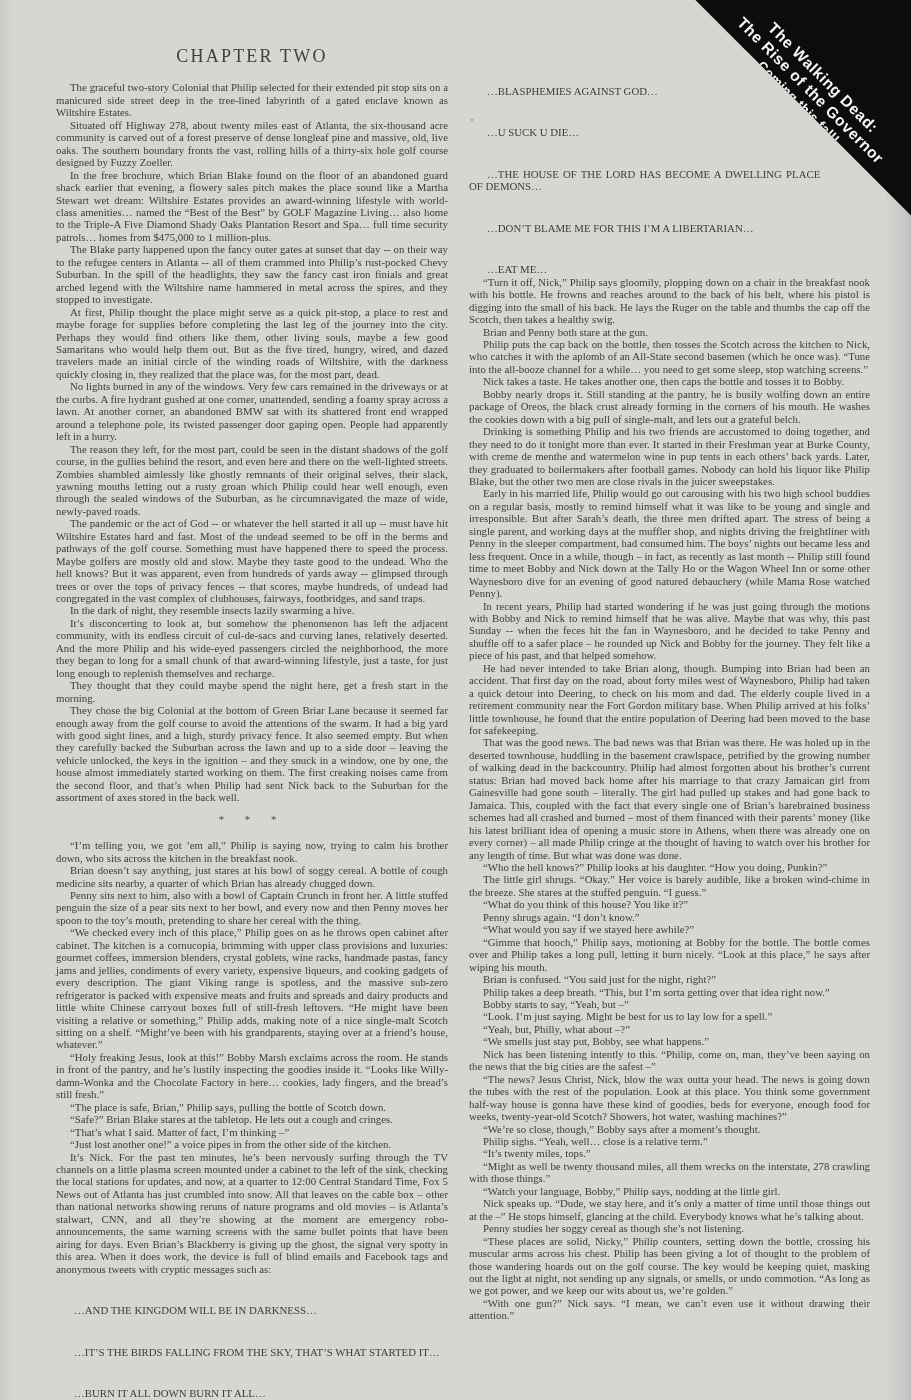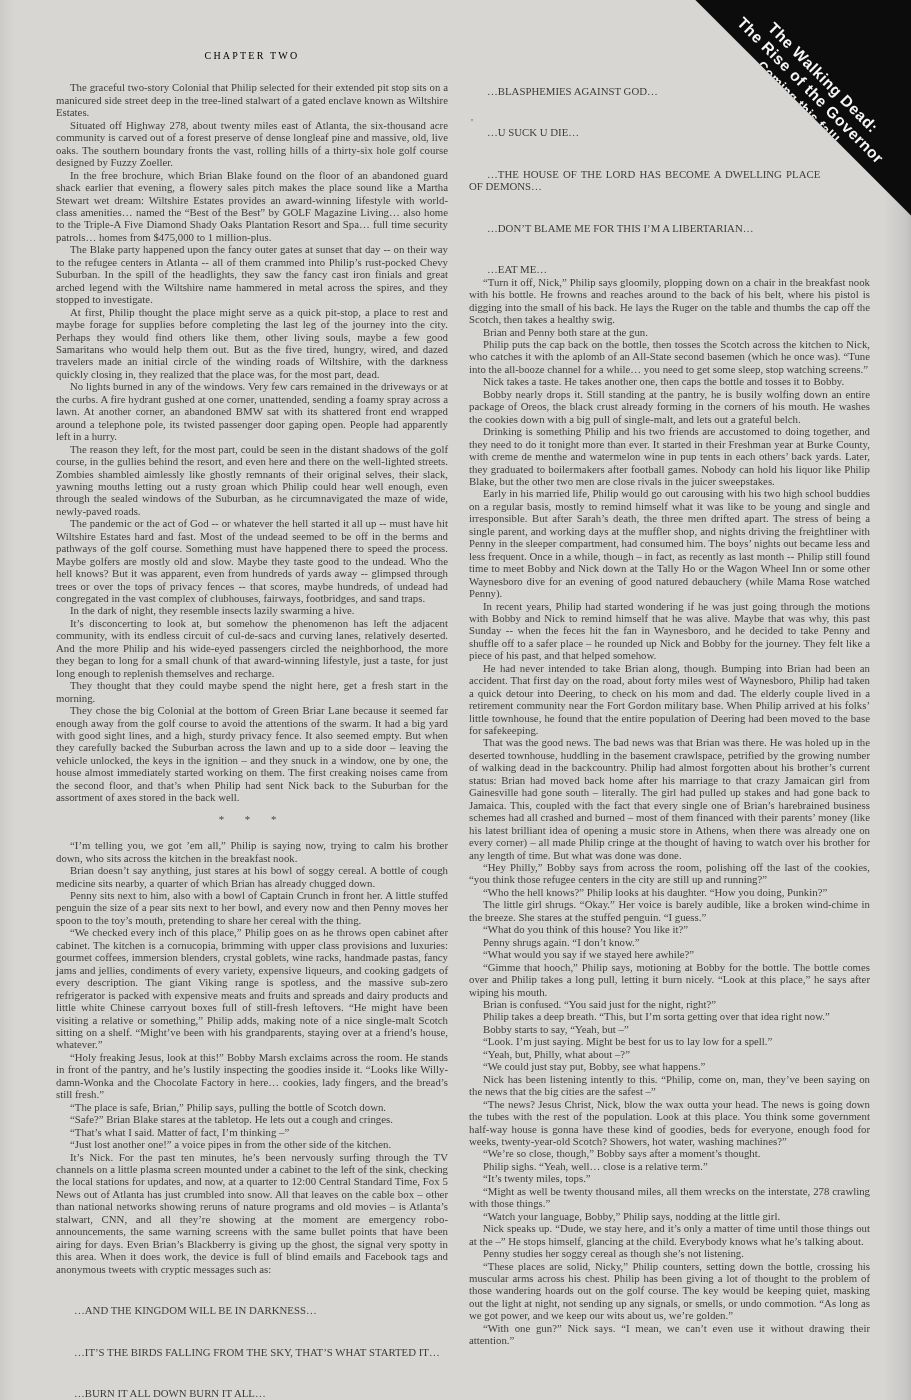--- a/index.html
+++ b/index.html
@@ -8,22 +8,22 @@
     background:linear-gradient(90deg,#cccbc8 0,#d7d6d3 14px,#d7d6d3 884px,#c8c7c5 906px,#bdbcba 911px);
     font-family:"Liberation Serif", serif;
   }
   .col {
     position:absolute; text-align:justify;
     font-size:10.8px; line-height:12.45px; color:#3e3c3a;
   }
   #col-left  { left:56px;  top:50px; width:392px; }
   #col-right { left:469px; top:56px; width:401px; }
   .chapter-heading {
-    text-align:center; font-size:10px; letter-spacing:2.2px;
-    color:#000000; margin:0 0 19px 0; font-weight:400;
+    text-align:center; font-size:18px; letter-spacing:2.2px;
+    color:#404040; margin:0 0 19px 0; font-weight:400;
   }
   .para { margin:0; text-indent:14px; }
   .para.caps { text-indent:18px;margin-top:29px; }
   .para.separator {
     text-align:center; text-indent:0; letter-spacing:9px;
     margin:9px 0 14px 0; color:#45433f;
   }
   .corner-float {
     float:right; width:120px; height:176px;
     shape-outside:polygon(0 0, 100% 0, 100% 100%);
@@ -42,21 +42,21 @@
   .banner-line-main { font-size:15.5px; line-height:18px; letter-spacing:0.6px; }
   .banner-line-sub  { font-size:13px;  line-height:16px; letter-spacing:0.5px; }
   .artifact { position:absolute; left:471px; top:116px; font-size:11px; color:#5a5855; }
 </style>
 </head>
 <body>
 
 <div class="col" id="col-left">
   <div class="chapter-heading">CHAPTER TWO</div>
   <div>
-      <p class="para normal">The graceful two-story Colonial that Philip selected for their extended pit stop sits on a manicured side street deep in the tree-lined stalwart of a gated enclave known as Wiltshire Estates.</p>
+      <p class="para normal">The graceful two-story Colonial that Philip selected for their extended pit stop sits on a manicured side street deep in the tree-lined labyrinth of a gated enclave known as Wiltshire Estates.</p>
       <p class="para normal">Situated off Highway 278, about twenty miles east of Atlanta, the six-thousand acre community is carved out of a forest preserve of dense longleaf pine and massive, old, live oaks. The southern boundary fronts the vast, rolling hills of a thirty-six hole golf course designed by Fuzzy Zoeller.</p>
       <p class="para normal">In the free brochure, which Brian Blake found on the floor of an abandoned guard shack earlier that evening, a flowery sales pitch makes the place sound like a Martha Stewart wet dream: Wiltshire Estates provides an award-winning lifestyle with world-class amenities… named the “Best of the Best” by GOLF Magazine Living… also home to the Triple-A Five Diamond Shady Oaks Plantation Resort and Spa… full time security patrols… homes from $475,000 to 1 million-plus.</p>
       <p class="para normal">The Blake party happened upon the fancy outer gates at sunset that day -- on their way to the refugee centers in Atlanta -- all of them crammed into Philip’s rust-pocked Chevy Suburban. In the spill of the headlights, they saw the fancy cast iron finials and great arched legend with the Wiltshire name hammered in metal across the spires, and they stopped to investigate.</p>
       <p class="para normal">At first, Philip thought the place might serve as a quick pit-stop, a place to rest and maybe forage for supplies before completing the last leg of the journey into the city. Perhaps they would find others like them, other living souls, maybe a few good Samaritans who would help them out. But as the five tired, hungry, wired, and dazed travelers made an initial circle of the winding roads of Wiltshire, with the darkness quickly closing in, they realized that the place was, for the most part, dead.</p>
       <p class="para normal">No lights burned in any of the windows. Very few cars remained in the driveways or at the curbs. A fire hydrant gushed at one corner, unattended, sending a foamy spray across a lawn. At another corner, an abandoned BMW sat with its shattered front end wrapped around a telephone pole, its twisted passenger door gaping open. People had apparently left in a hurry.</p>
       <p class="para normal">The reason they left, for the most part, could be seen in the distant shadows of the golf course, in the gullies behind the resort, and even here and there on the well-lighted streets. Zombies shambled aimlessly like ghostly remnants of their original selves, their slack, yawning mouths letting out a rusty groan which Philip could hear well enough, even through the sealed windows of the Suburban, as he circumnavigated the maze of wide, newly-paved roads.</p>
       <p class="para normal">The pandemic or the act of God -- or whatever the hell started it all up -- must have hit Wiltshire Estates hard and fast. Most of the undead seemed to be off in the berms and pathways of the golf course. Something must have happened there to speed the process. Maybe golfers are mostly old and slow. Maybe they taste good to the undead. Who the hell knows? But it was apparent, even from hundreds of yards away -- glimpsed through trees or over the tops of privacy fences -- that scores, maybe hundreds, of undead had congregated in the vast complex of clubhouses, fairways, footbridges, and sand traps.</p>
       <p class="para normal">In the dark of night, they resemble insects lazily swarming a hive.</p>
       <p class="para normal">It’s disconcerting to look at, but somehow the phenomenon has left the adjacent community, with its endless circuit of cul-de-sacs and curving lanes, relatively deserted. And the more Philip and his wide-eyed passengers circled the neighborhood, the more they began to long for a small chunk of that award-winning lifestyle, just a taste, for just long enough to replenish themselves and recharge.</p>
       <p class="para normal">They thought that they could maybe spend the night here, get a fresh start in the morning.</p>
@@ -88,33 +88,32 @@
     <p class="para normal">“Turn it off, Nick,” Philip says gloomily, plopping down on a chair in the breakfast nook with his bottle. He frowns and reaches around to the back of his belt, where his pistol is digging into the small of his back. He lays the Ruger on the table and thumbs the cap off the Scotch, then takes a healthy swig.</p>
     <p class="para normal">Brian and Penny both stare at the gun.</p>
     <p class="para normal">Philip puts the cap back on the bottle, then tosses the Scotch across the kitchen to Nick, who catches it with the aplomb of an All-State second basemen (which he once was). “Tune into the all-booze channel for a while… you need to get some sleep, stop watching screens.”</p>
     <p class="para normal">Nick takes a taste. He takes another one, then caps the bottle and tosses it to Bobby.</p>
     <p class="para normal">Bobby nearly drops it. Still standing at the pantry, he is busily wolfing down an entire package of Oreos, the black crust already forming in the corners of his mouth. He washes the cookies down with a big pull of single-malt, and lets out a grateful belch.</p>
     <p class="para normal">Drinking is something Philip and his two friends are accustomed to doing together, and they need to do it tonight more than ever. It started in their Freshman year at Burke County, with creme de menthe and watermelon wine in pup tents in each others’ back yards. Later, they graduated to boilermakers after football games. Nobody can hold his liquor like Philip Blake, but the other two men are close rivals in the juicer sweepstakes.</p>
     <p class="para normal">Early in his married life, Philip would go out carousing with his two high school buddies on a regular basis, mostly to remind himself what it was like to be young and single and irresponsible. But after Sarah’s death, the three men drifted apart. The stress of being a single parent, and working days at the muffler shop, and nights driving the freightliner with Penny in the sleeper compartment, had consumed him. The boys’ nights out became less and less frequent. Once in a while, though – in fact, as recently as last month -- Philip still found time to meet Bobby and Nick down at the Tally Ho or the Wagon Wheel Inn or some other Waynesboro dive for an evening of good natured debauchery (while Mama Rose watched Penny).</p>
     <p class="para normal">In recent years, Philip had started wondering if he was just going through the motions with Bobby and Nick to remind himself that he was alive. Maybe that was why, this past Sunday -- when the feces hit the fan in Waynesboro, and he decided to take Penny and shuffle off to a safer place – he rounded up Nick and Bobby for the journey. They felt like a piece of his past, and that helped somehow.</p>
     <p class="para normal">He had never intended to take Brian along, though. Bumping into Brian had been an accident. That first day on the road, about forty miles west of Waynesboro, Philip had taken a quick detour into Deering, to check on his mom and dad. The elderly couple lived in a retirement community near the Fort Gordon military base. When Philip arrived at his folks’ little townhouse, he found that the entire population of Deering had been moved to the base for safekeeping.</p>
     <p class="para normal">That was the good news. The bad news was that Brian was there. He was holed up in the deserted townhouse, huddling in the basement crawlspace, petrified by the growing number of walking dead in the backcountry. Philip had almost forgotten about his brother’s current status: Brian had moved back home after his marriage to that crazy Jamaican girl from Gainesville had gone south – literally. The girl had pulled up stakes and had gone back to Jamaica. This, coupled with the fact that every single one of Brian’s harebrained business schemes had all crashed and burned – most of them financed with their parents’ money (like his latest brilliant idea of opening a music store in Athens, when there was already one on every corner) – all made Philip cringe at the thought of having to watch over his brother for any length of time. But what was done was done.</p>
-    <p class="para normal">“Hey Philly,” Bobby says from across the room, polishing off the last of the cookies, “you think those refugee centers in the city are still up and running?”</p>
     <p class="para normal">“Who the hell knows?” Philip looks at his daughter. “How you doing, Punkin?”</p>
     <p class="para normal">The little girl shrugs. “Okay.” Her voice is barely audible, like a broken wind-chime in the breeze. She stares at the stuffed penguin. “I guess.”</p>
     <p class="para normal">“What do you think of this house? You like it?”</p>
     <p class="para normal">Penny shrugs again. “I don’t know.”</p>
     <p class="para normal">“What would you say if we stayed here awhile?”</p>
     <p class="para normal">“Gimme that hooch,” Philip says, motioning at Bobby for the bottle. The bottle comes over and Philip takes a long pull, letting it burn nicely. “Look at this place,” he says after wiping his mouth.</p>
     <p class="para normal">Brian is confused. “You said just for the night, right?”</p>
     <p class="para normal">Philip takes a deep breath. “This, but I’m sorta getting over that idea right now.”</p>
     <p class="para normal">Bobby starts to say, “Yeah, but –”</p>
     <p class="para normal">“Look. I’m just saying. Might be best for us to lay low for a spell.”</p>
     <p class="para normal">“Yeah, but, Philly, what about –?”</p>
-    <p class="para normal">“We could just stay put, Bobby, see what happens.”</p>
+    <p class="para normal">“We smells just stay put, Bobby, see what happens.”</p>
     <p class="para normal">Nick has been listening intently to this. “Philip, come on, man, they’ve been saying on the news that the big cities are the safest –”</p>
     <p class="para normal">“The news? Jesus Christ, Nick, blow the wax outta your head. The news is going down the tubes with the rest of the population. Look at this place. You think some government half-way house is gonna have these kind of goodies, beds for everyone, enough food for weeks, twenty-year-old Scotch? Showers, hot water, washing machines?”</p>
     <p class="para normal">“We’re so close, though,” Bobby says after a moment’s thought.</p>
     <p class="para normal">Philip sighs. “Yeah, well… close is a relative term.”</p>
     <p class="para normal">“It’s twenty miles, tops.”</p>
     <p class="para normal">“Might as well be twenty thousand miles, all them wrecks on the interstate, 278 crawling with those things.”</p>
     <p class="para normal">“Watch your language, Bobby,” Philip says, nodding at the little girl.</p>
     <p class="para normal">Nick speaks up. “Dude, we stay here, and it’s only a matter of time until those things out at the –” He stops himself, glancing at the child. Everybody knows what he’s talking about.</p>
     <p class="para normal">Penny studies her soggy cereal as though she’s not listening.</p>
     <p class="para normal">“These places are solid, Nicky,” Philip counters, setting down the bottle, crossing his muscular arms across his chest. Philip has been giving a lot of thought to the problem of those wandering hoards out on the golf course. The key would be keeping quiet, masking out the light at night, not sending up any signals, or smells, or undo commotion. “As long as we got power, and we keep our wits about us, we’re golden.”</p>

